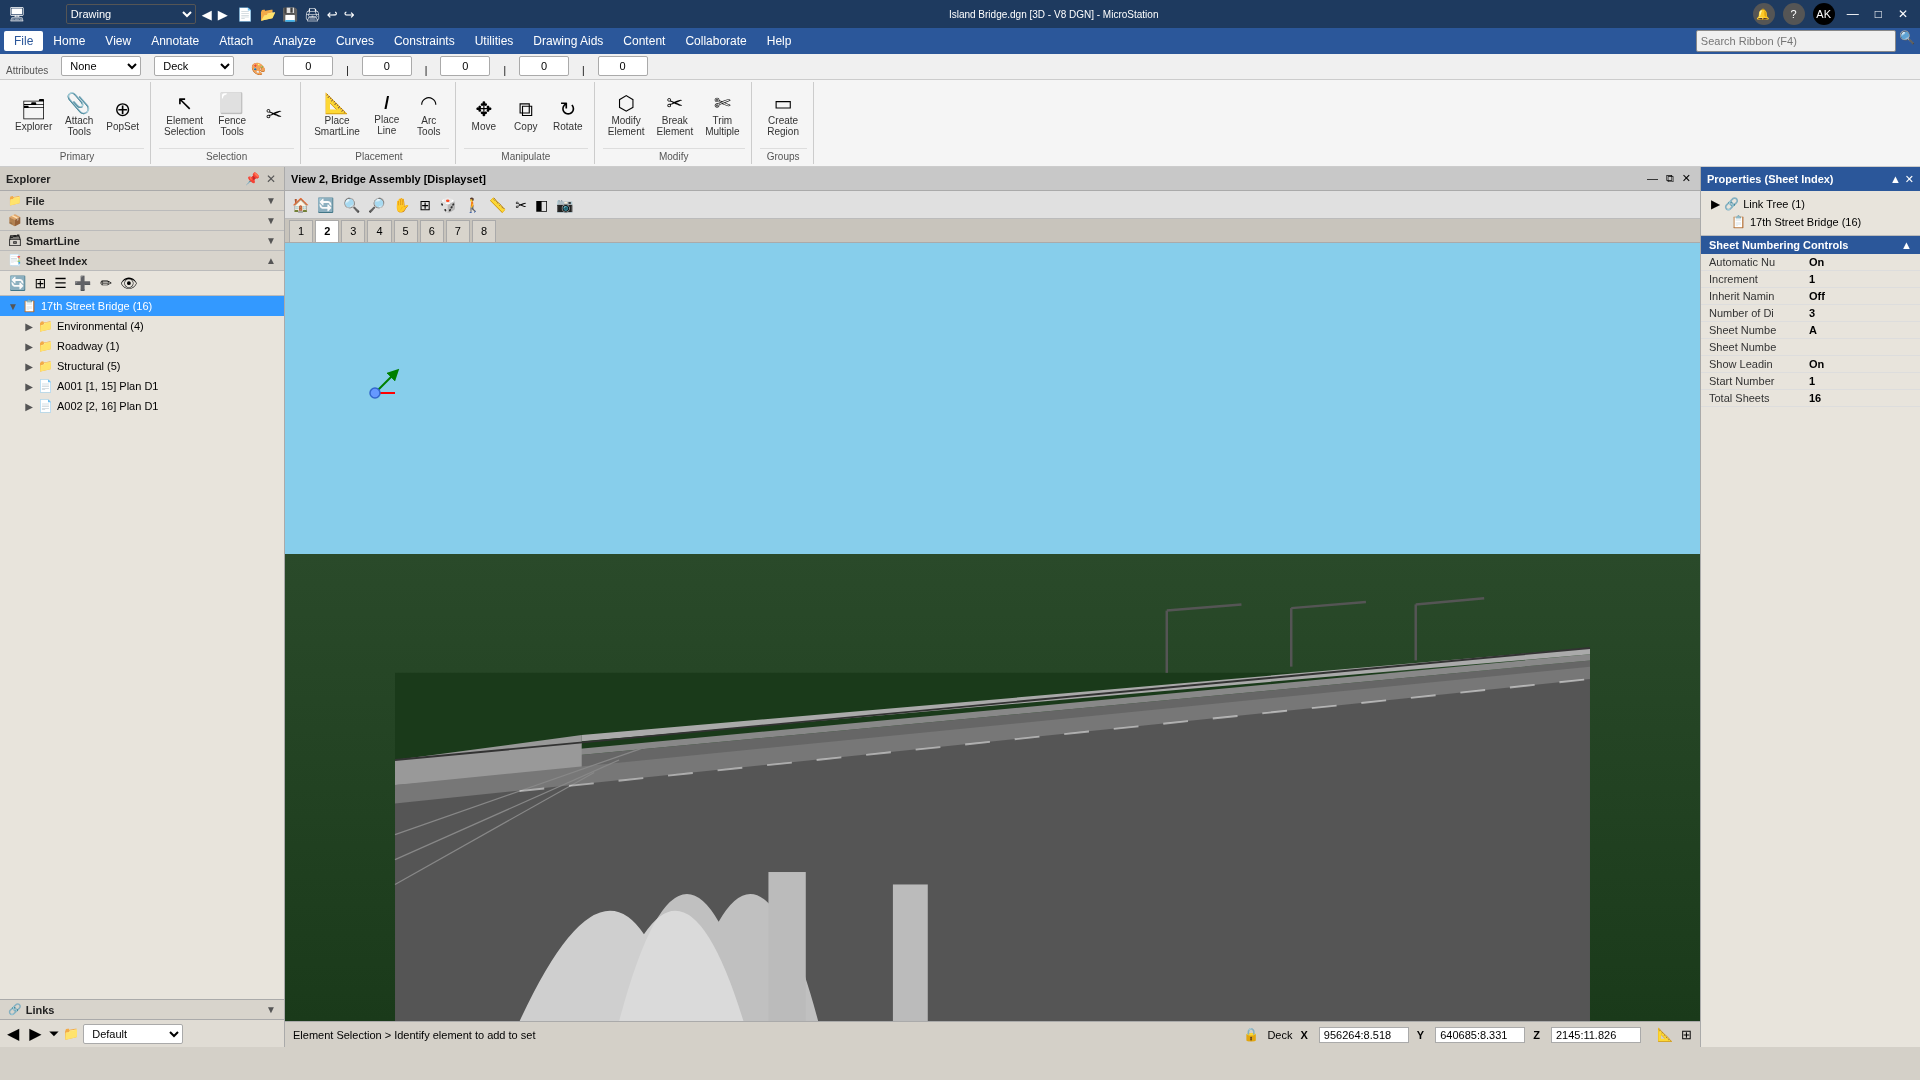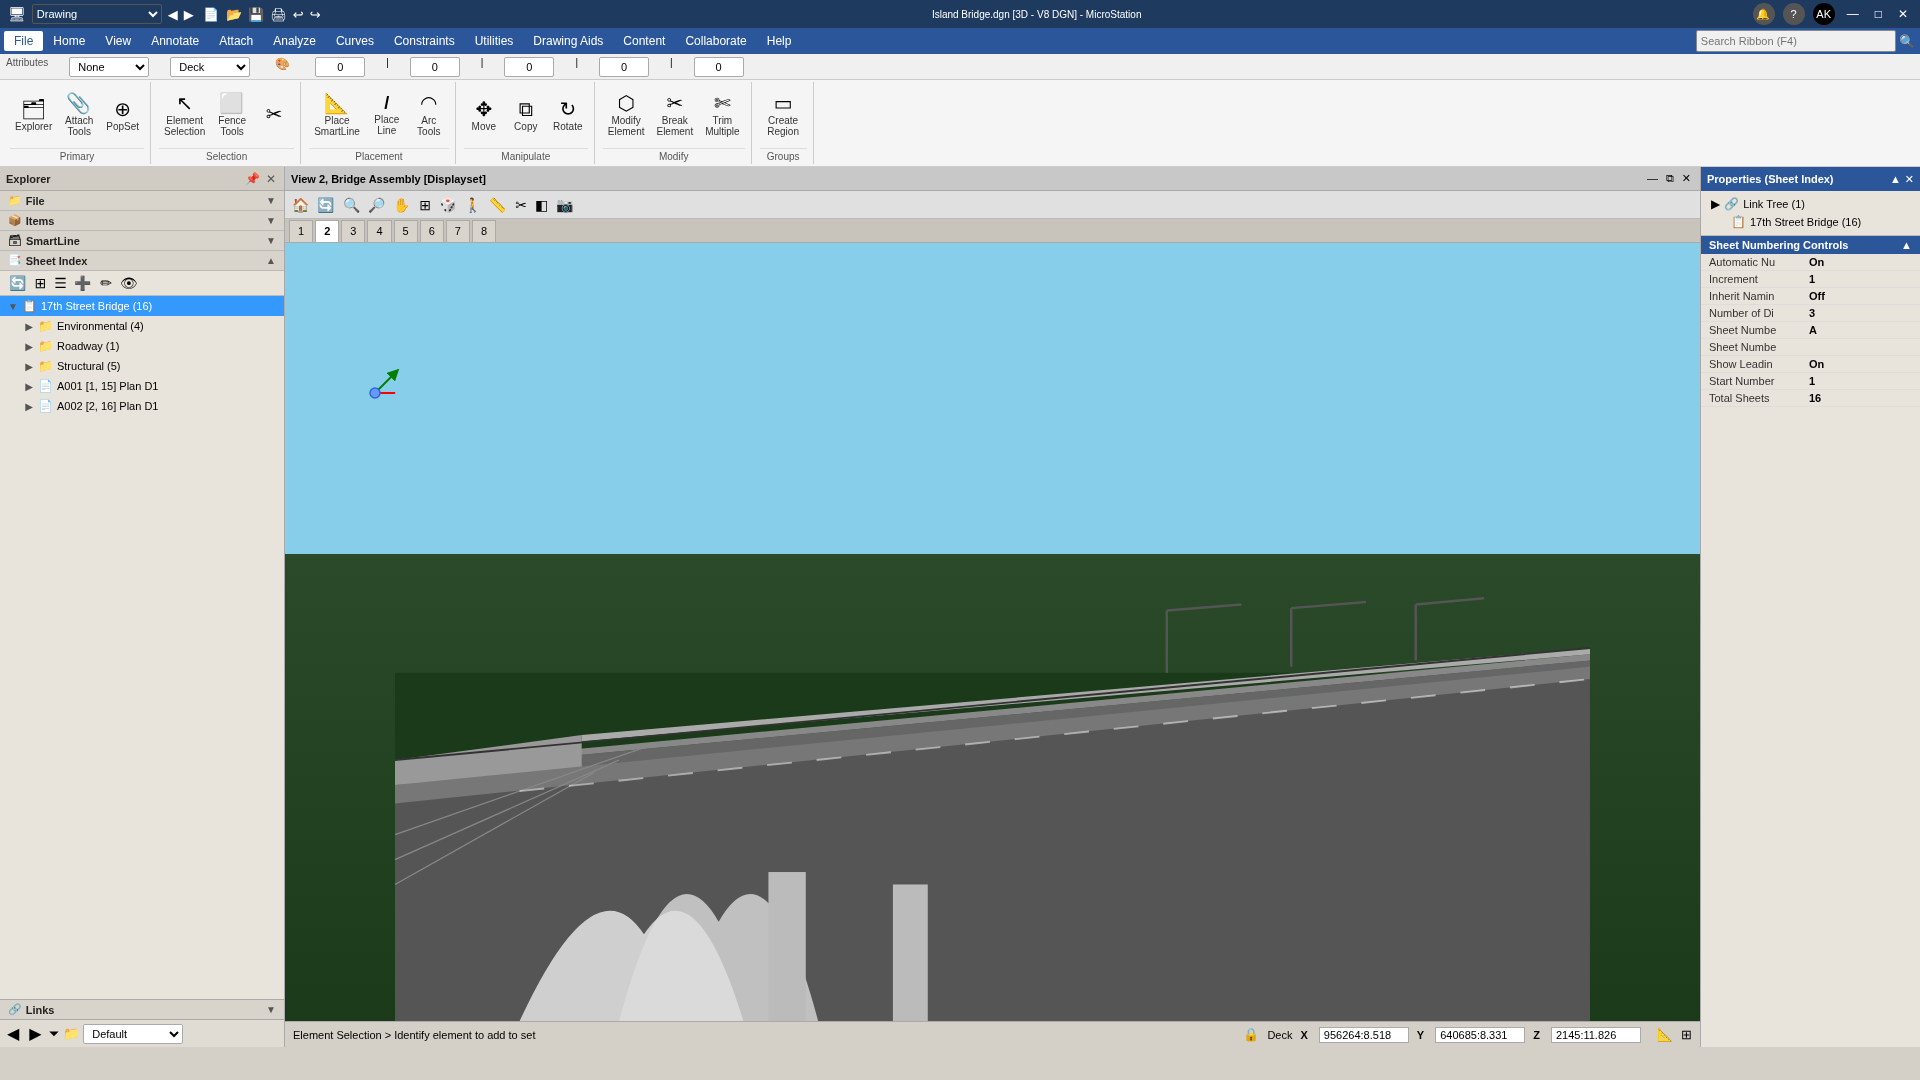--- a/index.html
+++ b/index.html
@@ -39,21 +39,21 @@
       font-size: 10px; color: #555; text-align: center; margin-top: 2px; border-top: 1px solid #ddd;
       width: 100%; text-align: center; padding-top: 2px;
     }
     .ribbon-btn {
       display: flex; flex-direction: column; align-items: center; justify-content: center;
       padding: 3px 5px; cursor: pointer; border-radius: 3px; min-width: 40px; height: 60px;
       font-size: 10px; gap: 2px; background: transparent; border: none;
     }
     .ribbon-btn .icon { font-size: 20px; line-height: 1; }
     .ribbon-btn .label { font-size: 10px; text-align: center; max-width: 52px; color: #333; }
-    .attrs-row { display: flex; align-items: flex-start; gap: 21px; padding: 3px 6px; background: #f0f0f0; border-bottom: 1px solid #ccc; height: 26px; }
+    .attrs-row { display: flex; align-items: flex-end; gap: 13px; padding: 3px 6px; background: #f0f0f0; border-bottom: 1px solid #ccc; height: 26px; }
     .attr-dropdown { height: 20px; font-size: 11px; border: 1px solid #aaa; background: white; padding: 0 4px; border-radius: 2px; }
     .attr-input { height: 20px; width: 50px; font-size: 11px; border: 1px solid #aaa; background: white; padding: 0 4px; border-radius: 2px; text-align: center; }
     .attr-label { font-size: 10px; color: #555; }
 
     
     #main { display: flex; height: calc(1080px - 28px - 26px - 86px - 26px - 34px); }
 
     
     #left-panel {
       width: 285px; background: #e8e4dc; border-right: 1px solid #aaa; display: flex; flex-direction: column;
@@ -174,21 +174,21 @@
 
     
     #bridge-svg { position: absolute; bottom: 0; left: 0; right: 0; width: 100%; }
 
     
     .coord-arrow {
       position: absolute; top: 120px; left: 60px;
     }
 
     
-    .tb-select { height: 22px; font-size: 11px; border: 1px solid #aaa; background: white; border-radius: 2px; }
+    .tb-select { height: 22px; font-size: 11px; border: 1px solid #aaa; background: white; border-radius: 2px; margin-left: 34px; }
     .nav-btn { font-size: 16px; cursor: pointer; padding: 0 3px; }
   </style>
 </head>
 <body>
 
 <div id="titlebar">
   <div id="titlebar-left">
     <span style="font-size:14px;">🖥</span>
     <select class="tb-select" style="height:20px;font-size:11px;background:#1e3a5f;color:white;border:1px solid #555;width:130px;">
       <option>Drawing</option>
@@ -222,21 +222,21 @@
   <div class="menu-item">Attach</div>
   <div class="menu-item">Analyze</div>
   <div class="menu-item">Curves</div>
   <div class="menu-item">Constraints</div>
   <div class="menu-item">Utilities</div>
   <div class="menu-item">Drawing Aids</div>
   <div class="menu-item">Content</div>
   <div class="menu-item">Collaborate</div>
   <div class="menu-item">Help</div>
 
-  <div style="margin-left:auto;display:flex;align-items:center;gap:4px;">
+  <div style="margin-left:auto;display:flex;align-items:flex-start;gap:4px;">
     <input class="search-input" style="width: 200px; height: 22px; background: rgb(240, 240, 240); color: rgb(51, 51, 51); border: 1px solid rgb(136, 136, 136);" placeholder="Search Ribbon (F4)">
     <span style="font-size:13px;color:white;cursor:pointer;">🔍</span>
   </div>
 </div>
 
 <div id="ribbon">
 
   <div class="attrs-row">
     <span class="attr-label">Attributes</span>
     <select class="attr-dropdown" style="width:80px;">

